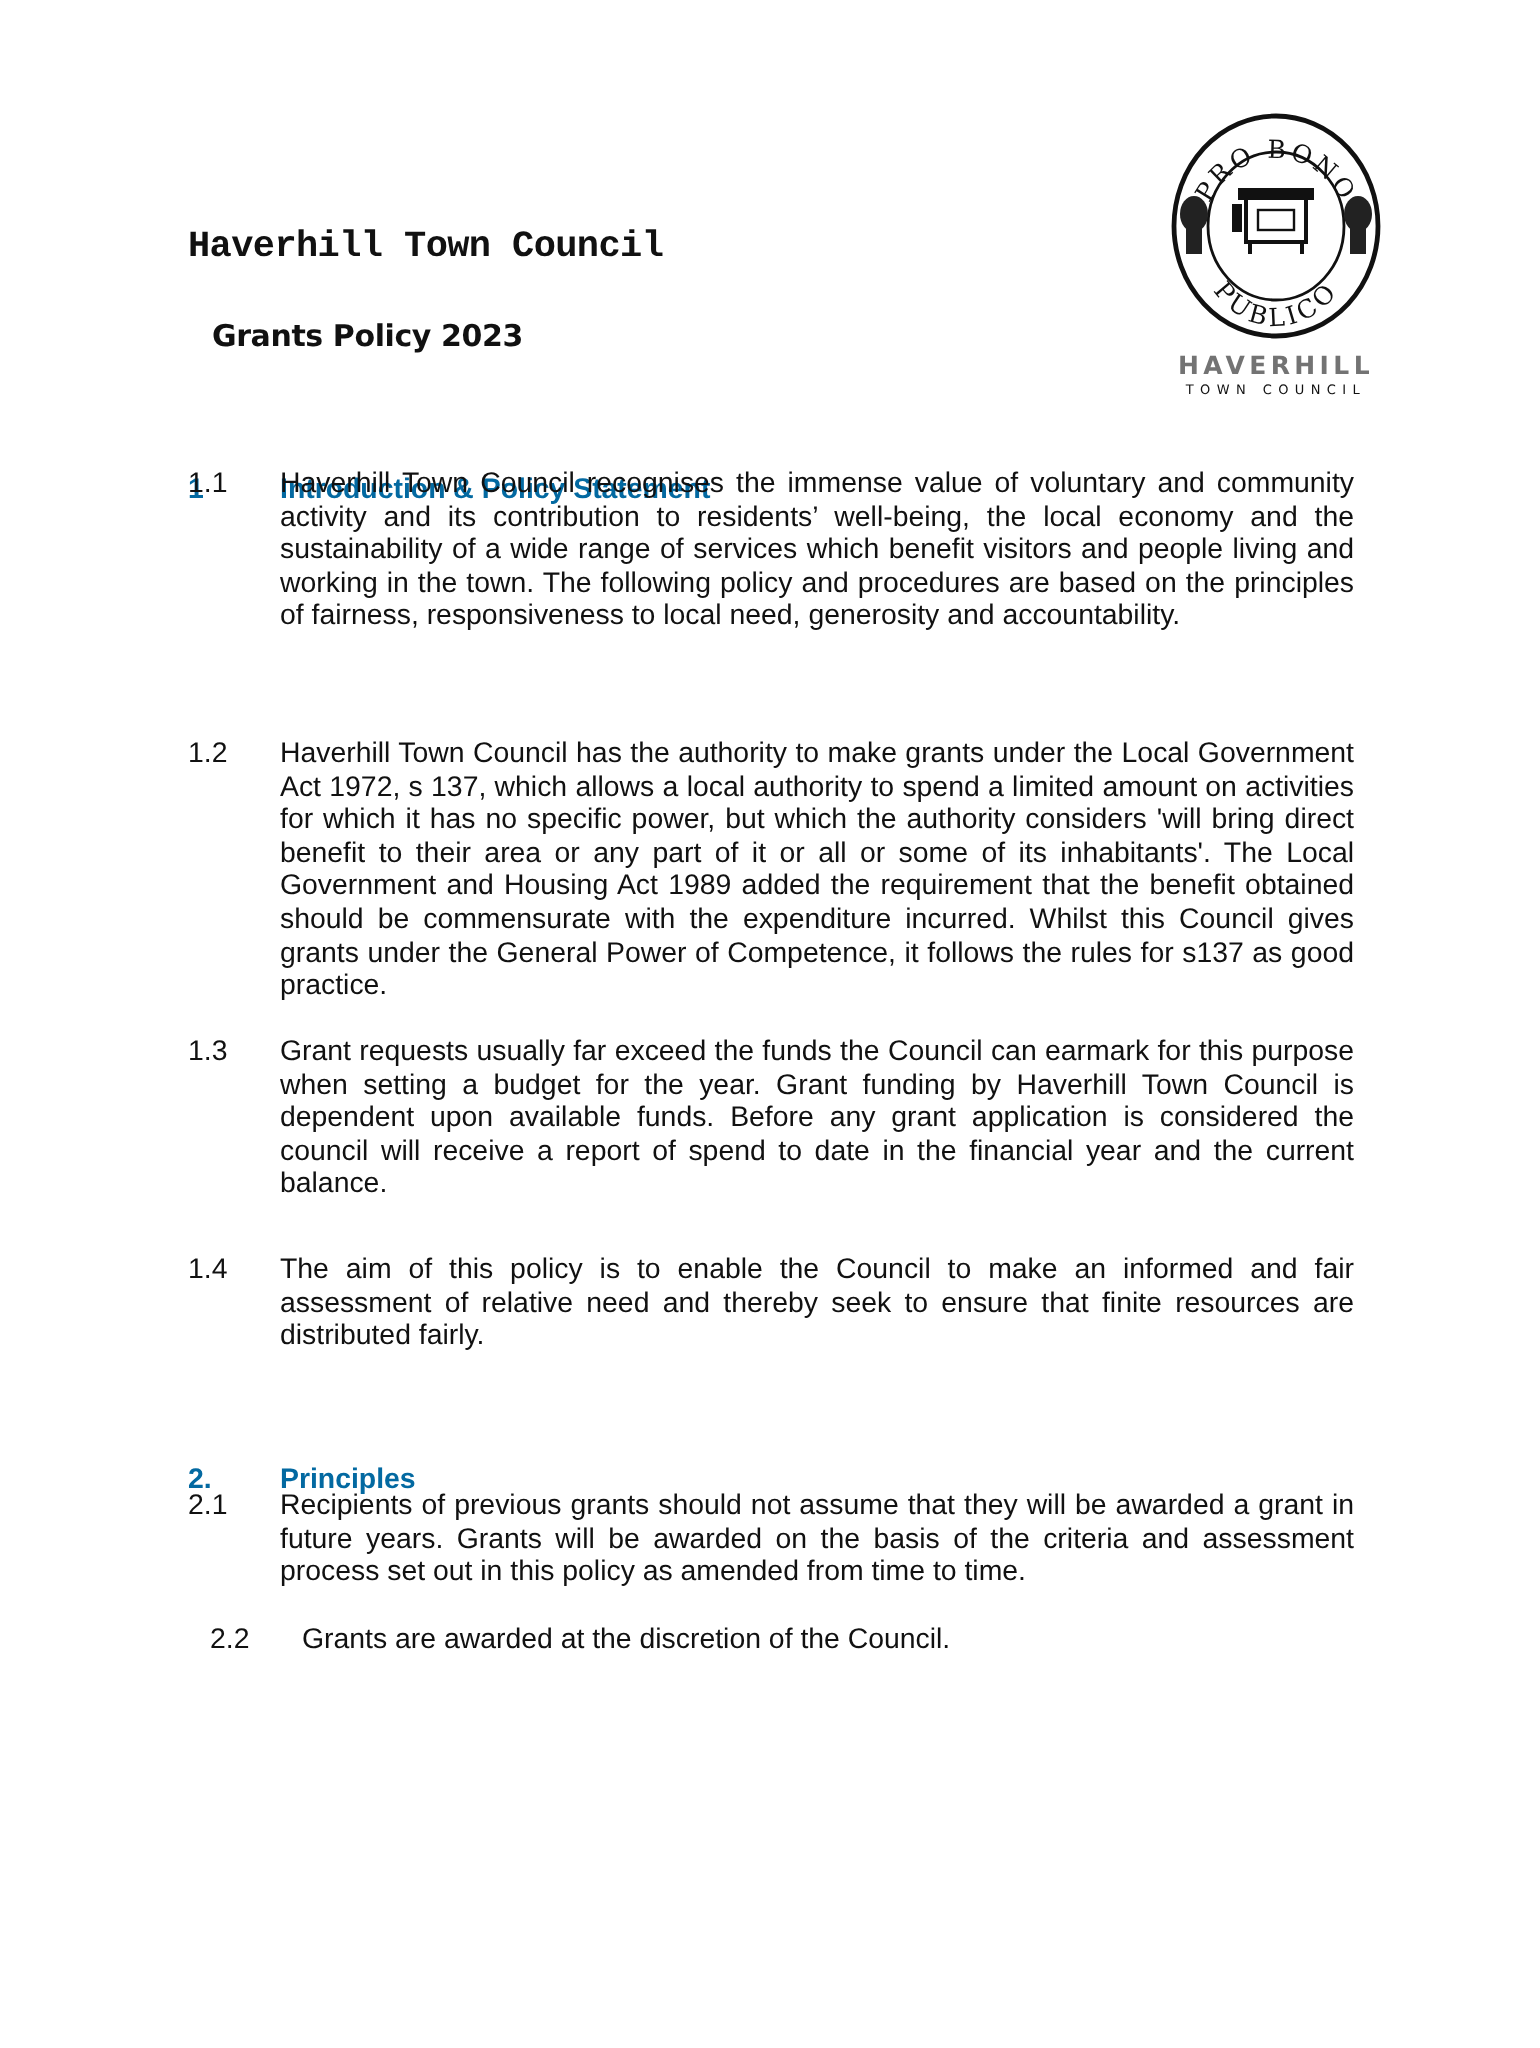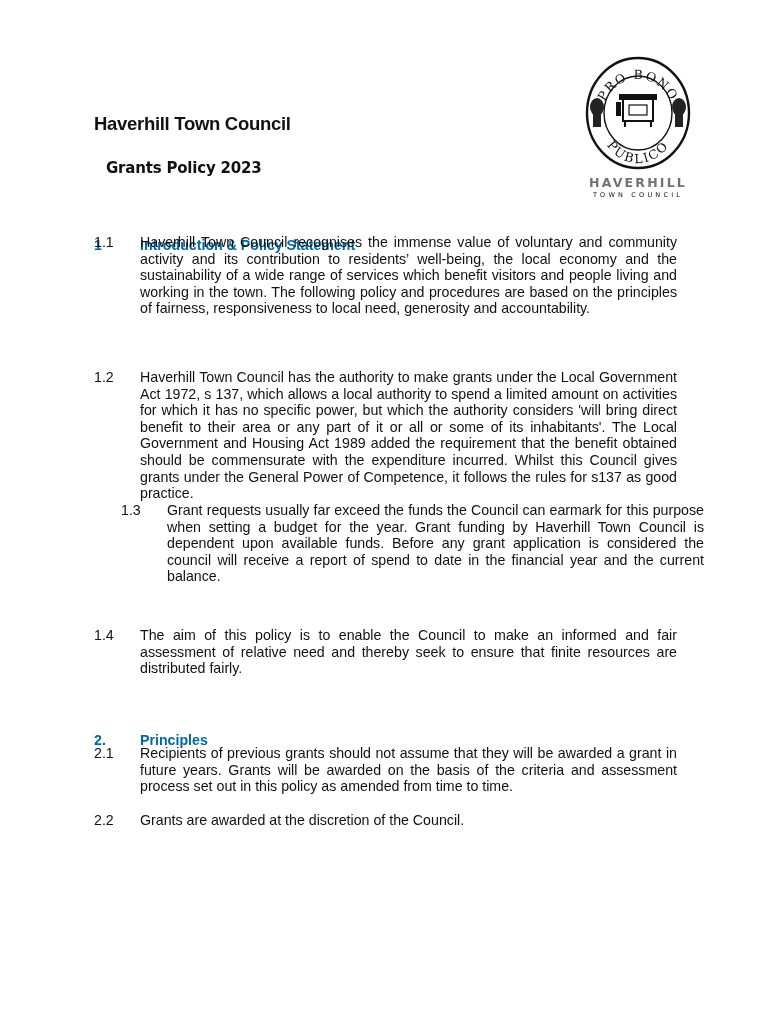--- a/index.html
+++ b/index.html
@@ -5,21 +5,21 @@
   html, body { margin: 0; padding: 0; background: #ffffff; }
   body { width: 770px; height: 1024px; position: relative; overflow: hidden; color: #111; }
   .page { position: absolute; left: 0; top: 0; width: 770px; height: 1024px; background: #fff; }
 
   .logo { position: absolute; left: 583px; top: 55px; width: 110px; height: 150px; }
   .logo-name { position: absolute; left: 585px; top: 175px; width: 106px; text-align: center;
     font-family: "DejaVu Sans", sans-serif; font-weight: bold; font-size: 12.5px; letter-spacing: 2.2px; color: #737373; }
   .logo-sub { position: absolute; left: 585px; top: 191px; width: 106px; text-align: center;
     font-family: "DejaVu Sans", sans-serif; font-size: 6.5px; letter-spacing: 3.2px; color: #111; }
 
-  .title { position: absolute; left: 94px; top: 113px; font-family: Liberation Sans, sans-serif;
+  .title { position: absolute; left: 94px; top: 113px; font-family: Liberation Mono, monospace;
     font-weight: bold; font-size: 18.5px; letter-spacing: -0.3px; color: #111; }
   .subtitle { position: absolute; left: 94px; top: 159px; font-family: "DejaVu Sans", sans-serif;
     font-weight: bold; font-size: 15px; letter-spacing: -0.2px; color: #111; margin-left: 12px; }
 
   .heading { position: absolute; left: 94px; font-family: "Liberation Sans", sans-serif;
     font-weight: bold; font-size: 14.2px; color: #0369a1; margin-top: 22px; }
   .heading .num { display: inline-block; width: 46px; }
 
   .para { position: absolute; left: 94px; width: 583px; font-family: "Liberation Sans", sans-serif;
     font-size: 14.2px; line-height: 16.6px; color: #111; }
@@ -74,38 +74,38 @@
   <div class="para" style="top:234px;">
     <span class="num">1.1</span>
     <div class="text">Haverhill Town Council recognises the immense value of voluntary and community activity and its contribution to residents’ well-being, the local economy and the sustainability of a wide range of services which benefit visitors and people living and working in the town. The following policy and procedures are based on the principles of fairness, responsiveness to local need, generosity and accountability.</div>
   </div>
 
   <div class="para" style="top:369px;">
     <span class="num">1.2</span>
     <div class="text">Haverhill Town Council has the authority to make grants under the Local Government Act 1972, s 137, which allows a local authority to spend a limited amount on activities for which it has no specific power, but which the authority considers 'will bring direct benefit to their area or any part of it or all or some of its inhabitants'. The Local Government and Housing Act 1989 added the requirement that the benefit obtained should be commensurate with the expenditure incurred.  Whilst this Council gives grants under the General Power of Competence, it follows the rules for s137 as good practice.</div>
   </div>
 
-  <div class="para" style="top:502px;margin-left:27px;">
+  <div class="para" style="top:518px;">
     <span class="num">1.3</span>
     <div class="text">Grant requests usually far exceed the funds the Council can earmark for this purpose when setting a budget for the year. Grant funding by Haverhill Town Council is dependent upon available funds.  Before any grant application is considered the council will receive a report of spend to date in the financial year and the current balance.</div>
   </div>
 
   <div class="para" style="top:627px;">
     <span class="num">1.4</span>
     <div class="text">The aim of this policy is to enable the Council to make an informed and fair assessment of relative need and thereby seek to ensure that finite resources are distributed fairly.</div>
   </div>
 
   <div class="heading" style="top:710px;">
     <span class="num">2.</span><span>Principles</span>
   </div>
 
   <div class="para" style="top:745px;">
     <span class="num">2.1</span>
     <div class="text">Recipients of previous grants should not assume that they will be awarded a grant in future years. Grants will be awarded on the basis of the criteria and assessment process set out in this policy as amended from time to time.</div>
   </div>
 
-  <div class="para" style="top:812px;">
+  <div class="para" style="top:812px;margin-left:11px;">
     <span class="num">2.2</span>
     <div class="text">Grants are awarded at the discretion of the Council.</div>
   </div>
 
 
 </div>
 
 </body></html>

